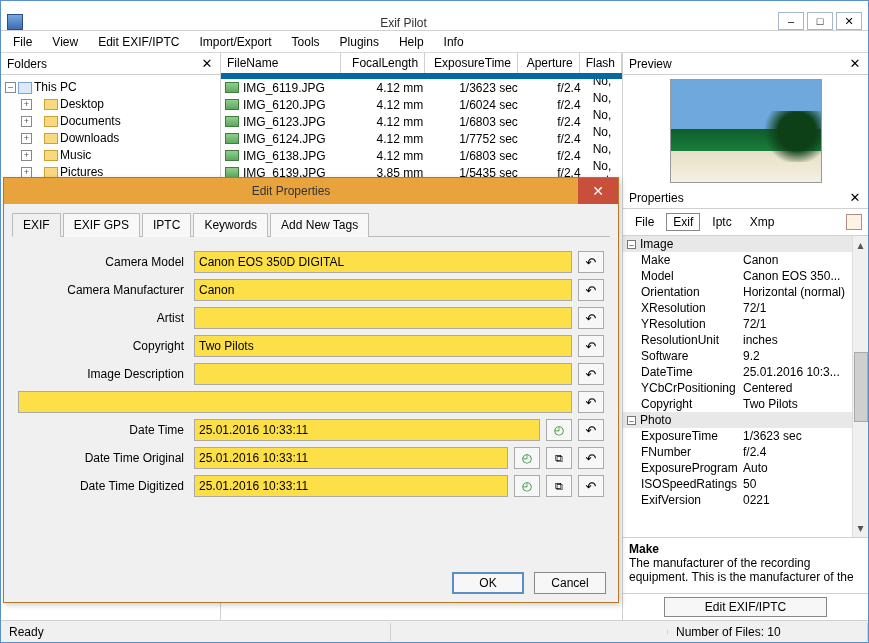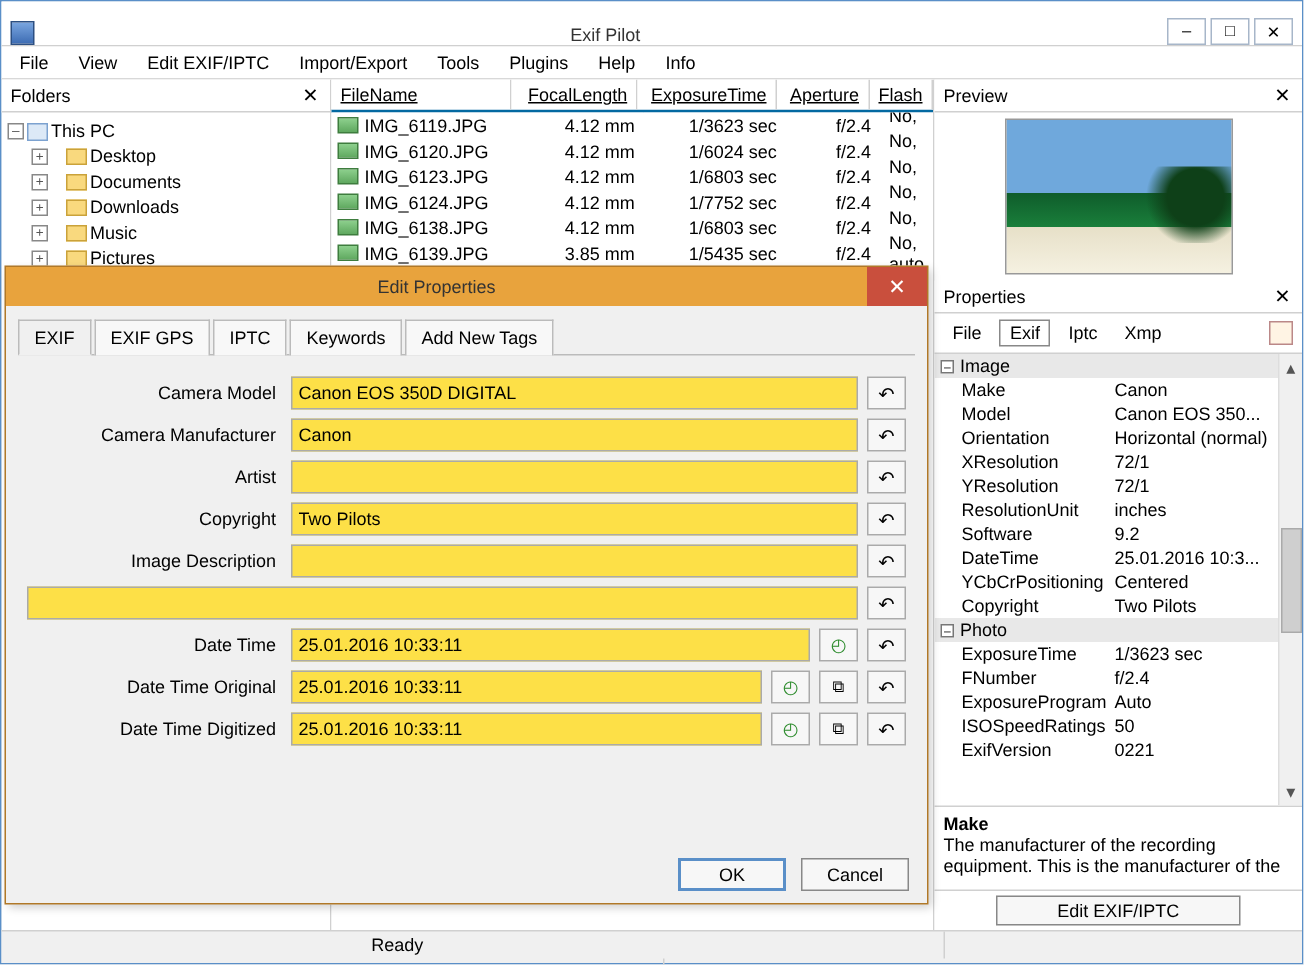--- a/index.html
+++ b/index.html
@@ -19,21 +19,21 @@
   .panehdr .label { flex:1; }
   .panehdr .x { width:14px; text-align:center; cursor:default; font-size:13px;}
   .tree { flex:1; padding:4px 2px; font-size:12px; line-height:17px;}
   .tree .row { display:flex; align-items:center; gap:2px; padding-left:2px;}
   .tree .ind1{ padding-left:18px;}
   .tree .toggle { width:11px; height:11px; border:1px solid #888; font-size:9px; line-height:9px; text-align:center; color:#555; background:#fff;}
   .tree .line { width:8px;}
   .tree .fldr { width:14px; height:11px; background:#f9d97e; border:1px solid #caa23a;}
   .tree .pc { width:14px;height:12px;background:#dce9f7;border:1px solid #7ca2d0;}
   .center { flex:1; background:#fff; display:flex; flex-direction:column; border-right:1px solid #d0d0d0; min-width:0;}
-  .grid-header { display:flex; border-bottom:2px solid #0369a1;text-decoration:underline;}
+  .grid-header { display:flex; border-bottom:6px solid #0369a1;}
   .gcol { border-right:1px solid #d0d0d0; padding:3px 6px; background:#fff;}
   .c1{width:130px;} .c2{width:90px;text-align:right;} .c3{width:100px;text-align:right;} .c4{width:66px;text-align:right;} .c5{flex:1;}
   .grid-body { flex:1; overflow:hidden;}
   .grow { display:flex; align-items:center; height:17px;}
   .grow .c1{display:flex;align-items:center;gap:4px; padding-left:4px;}
   .fimg{width:14px;height:11px;background:linear-gradient(#8dd08d,#5fa85f);border:1px solid #3e7d3e;}
   .right { width:245px; background:#fff; display:flex; flex-direction:column;}
   .preview-img { height:104px; margin:4px auto; width:152px; background:linear-gradient(to bottom,#6fa8dc 0%,#6fa8dc 48%, #0f5d2b 48%, #1a7f3b 70%, #e7e0c8 70%, #f5f1e1 100%); position:relative; border:1px solid #999;}
   .preview-img .tree-ov{position:absolute;right:0;top:30%;width:40%;height:50%;background:radial-gradient(circle at 60% 40%, #0e4018 40%, transparent 70%);}
   .props-tabs { display:flex; align-items:center; padding:4px 6px; gap:6px; border-bottom:1px solid #d0d0d0;}
@@ -45,21 +45,21 @@
   .proplist .scroll{position:absolute;right:0;top:0;bottom:0;width:16px;background:#f0f0f0;border-left:1px solid #ddd; display:flex; flex-direction:column; align-items:center; justify-content:space-between; padding:2px 0; font-size:9px; color:#555;}
   .proplist .thumb{width:14px;height:70px;background:#cfcfcf;border:1px solid #aaa;}
   .pgroup { background:#e8e8e8; padding:1px 4px; display:flex; align-items:center; gap:4px;}
   .pgroup .box{width:9px;height:9px;border:1px solid #777;font-size:8px;line-height:8px;text-align:center;background:#fff;}
   .prow { display:flex; padding:0 4px 0 18px; line-height:16px;}
   .prow .k{width:102px;} .prow .v{flex:1;}
   .descbox{border-top:1px solid #d0d0d0; padding:4px 6px; height:56px; overflow:hidden;}
   .descbox .t{font-weight:bold;}
   .editbtn-row{border-top:1px solid #d0d0d0; padding:3px; text-align:center;}
   .editbtn{display:inline-block; padding:2px 40px; border:1px solid #888; background:#f7f7f7; cursor:default;}
-  .statusbar { height:22px; border-top:1px solid #d0d0d0; background:#f0f0f0; display:flex; align-items:center; font-size:12px;flex-direction:column;}
+  .statusbar { height:22px; border-top:1px solid #d0d0d0; background:#f0f0f0; display:flex; align-items:center; font-size:12px;}
   .statusbar .cell{padding:2px 8px; border-right:1px solid #d0d0d0;}
   .statusbar .c-ready{width:390px;} .statusbar .c-mid{flex:1;} .statusbar .c-num{width:200px;}
   
   .dialog { position:absolute; left:2px; top:176px; width:616px; height:426px; background:#f0f0f0; border:1px solid #b07828; box-shadow:2px 2px 6px rgba(0,0,0,.2); display:flex; flex-direction:column;}
   .dlg-title { height:26px; background:#e8a33d; display:flex; align-items:center; color:#333;}
   .dlg-title .t{flex:1;text-align:center;}
   .dlg-title .close{width:40px;height:100%;background:#c94f3d;color:#fff;display:flex;align-items:center;justify-content:center; font-size:14px; cursor:default;}
   .dlg-tabs { display:flex; gap:0; padding:8px 8px 0; }
   .dtab { padding:4px 10px; border:1px solid #bbb; border-bottom:none; background:#f8f8f8; margin-right:2px; cursor:default; position:relative; top:1px;}
   .dtab.active{background:#f0f0f0; border-bottom:1px solid #f0f0f0;}

